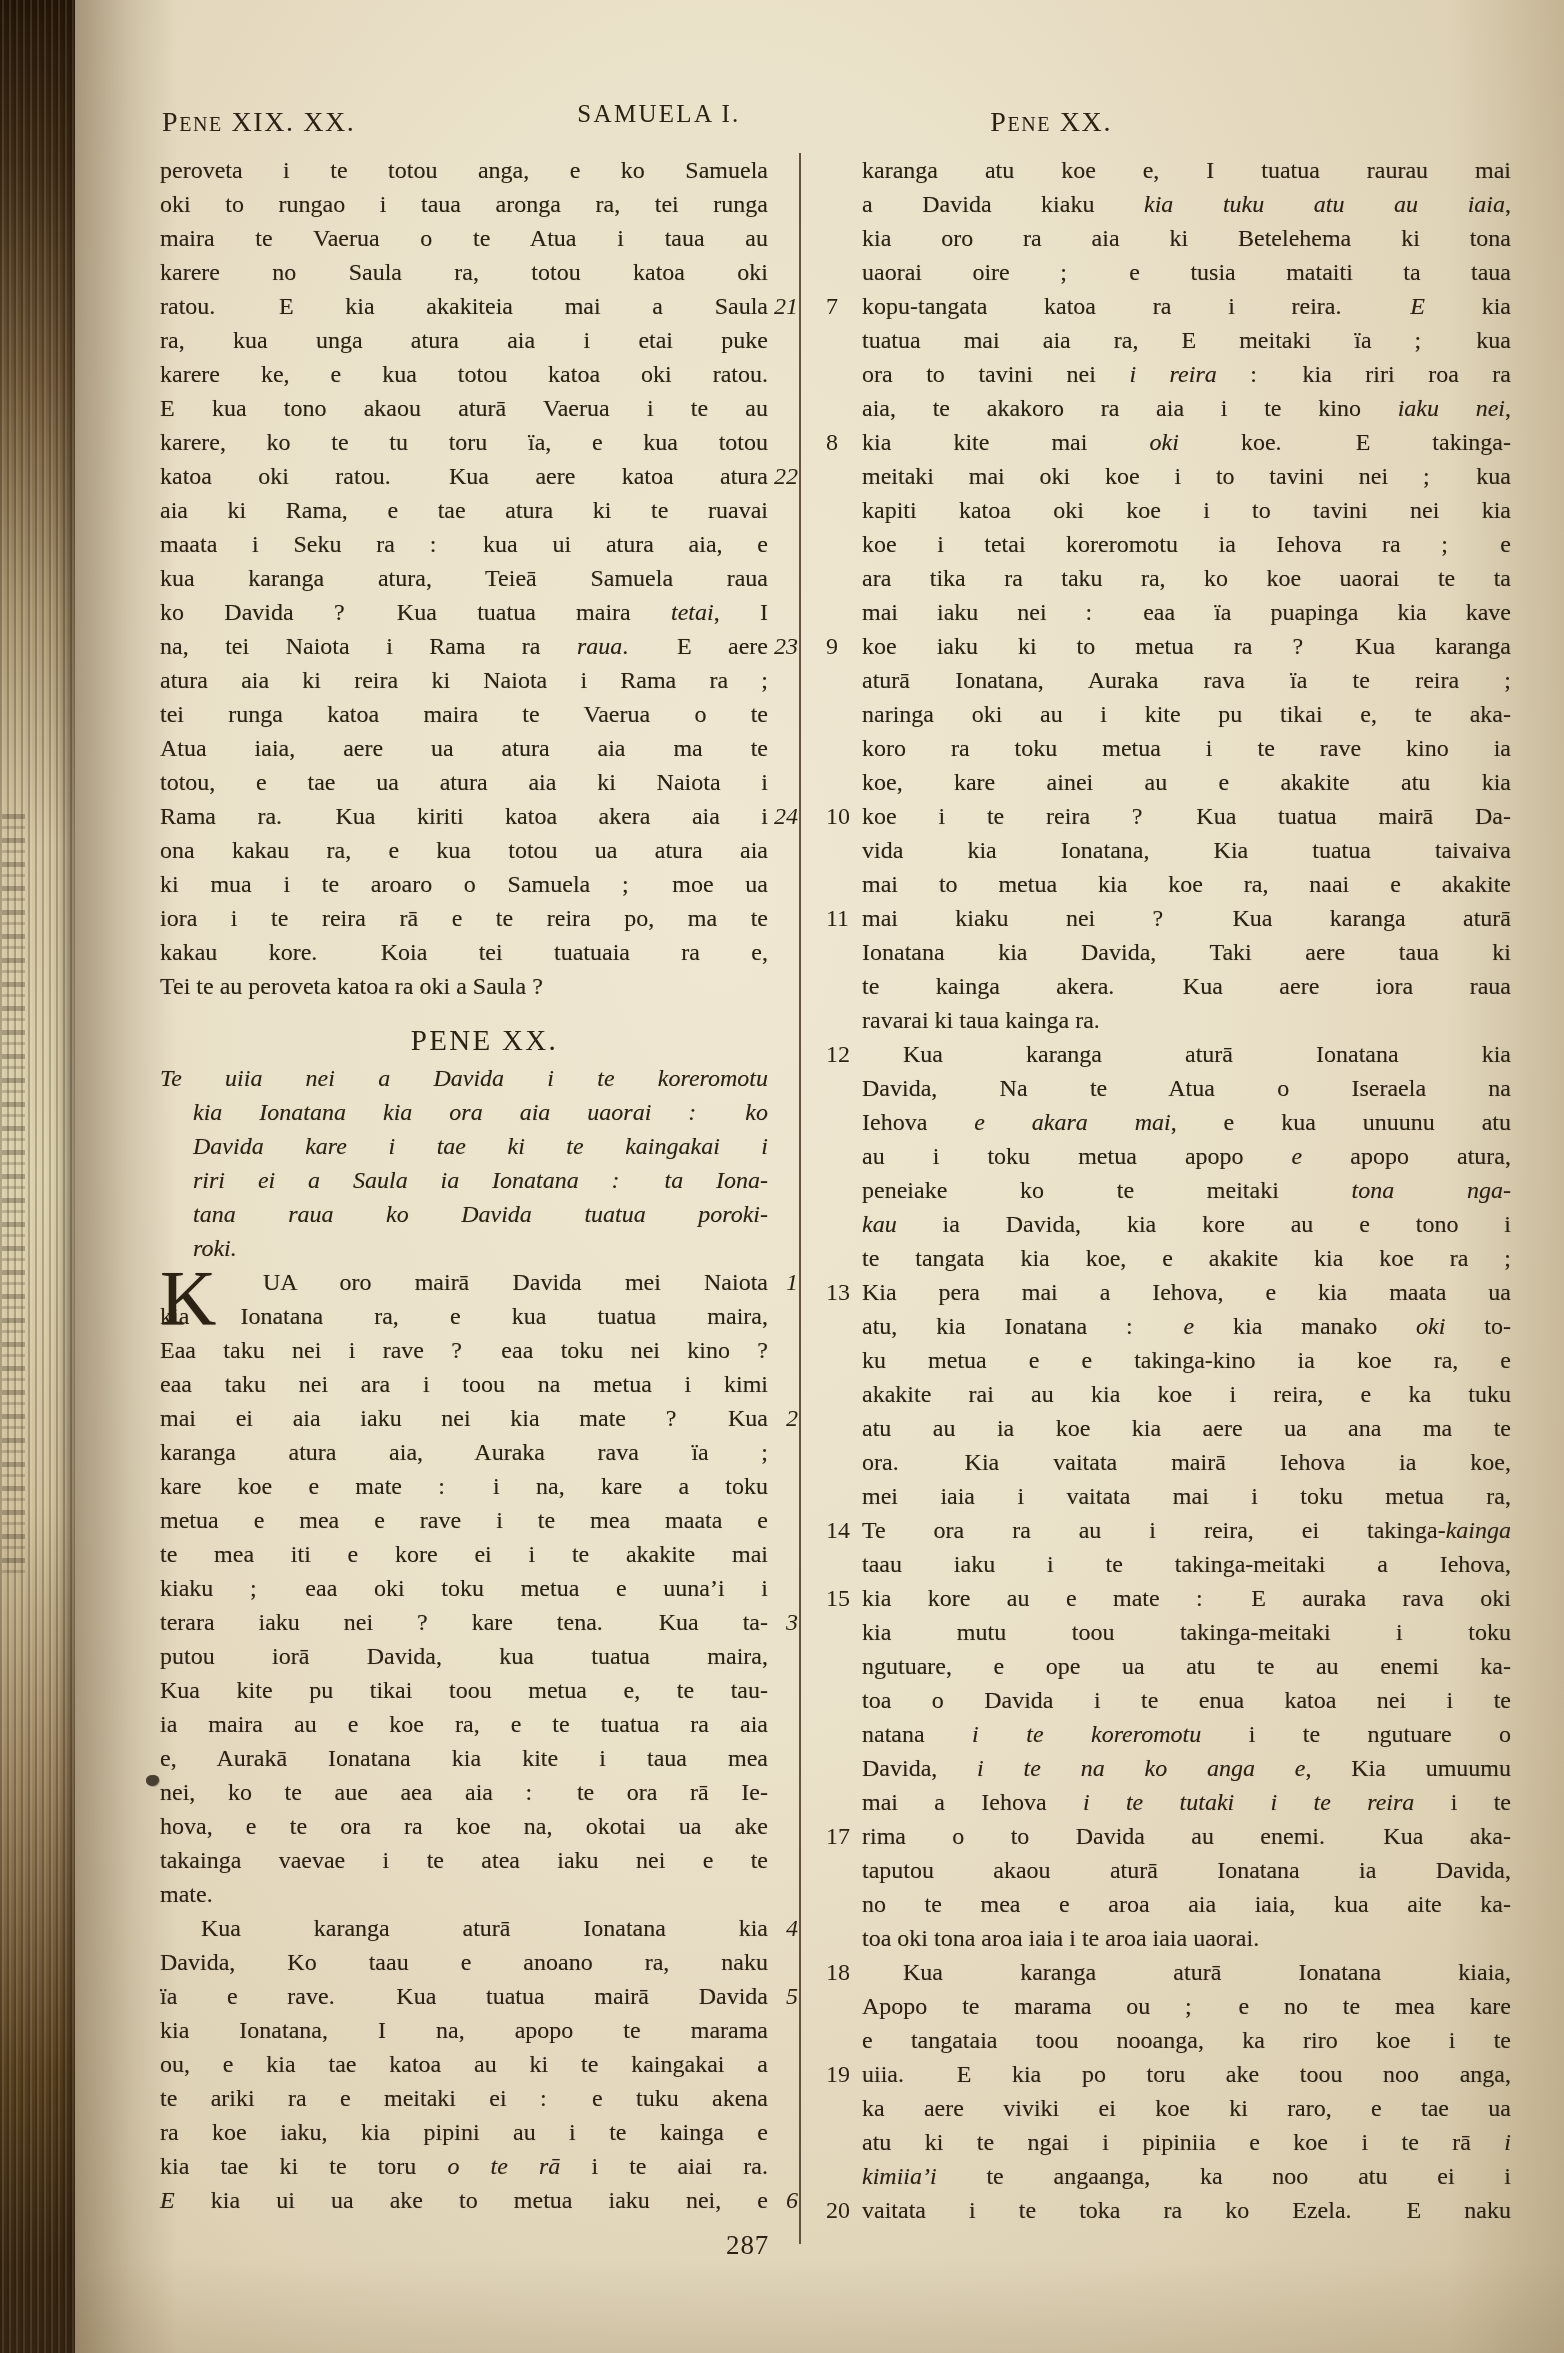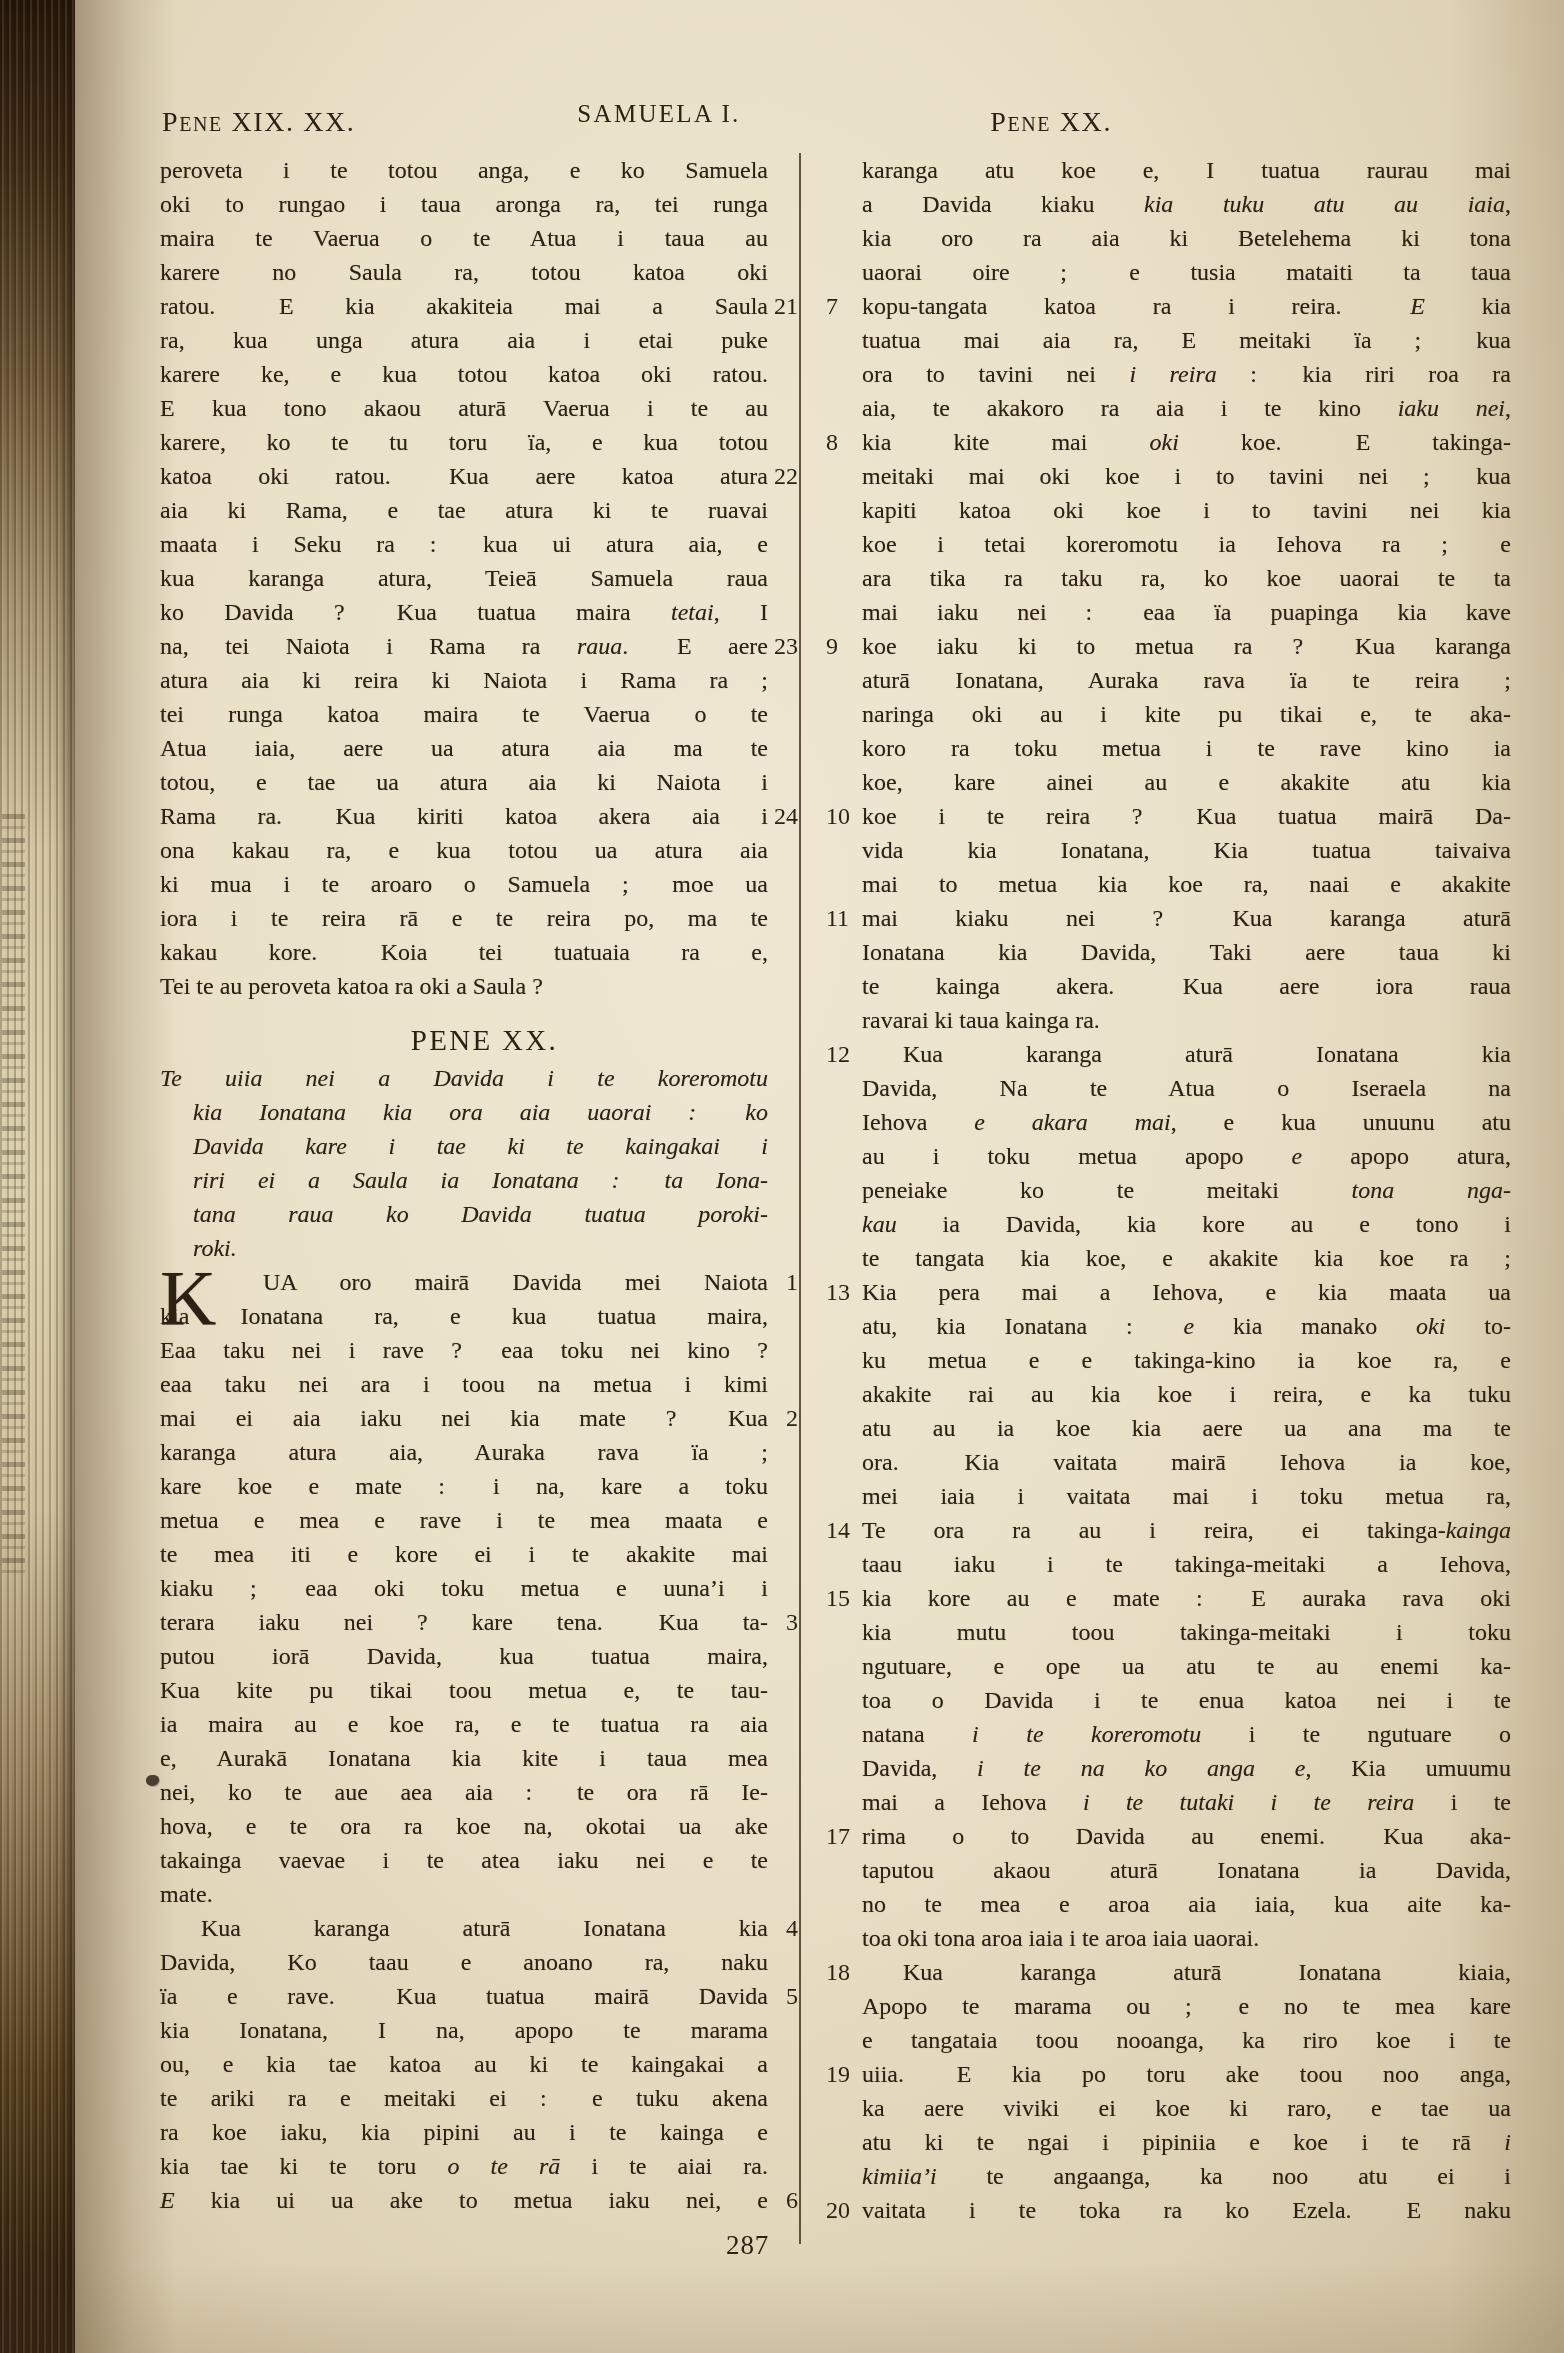--- a/index.html
+++ b/index.html
@@ -29,21 +29,21 @@
   .hdr .hc{position:absolute;left:75px;right:0;top:0;text-align:center;font-size:25px;letter-spacing:2.3px;}
   .hdr .hr{position:absolute;right:131px;top:6.3px;font-size:28px;font-variant:small-caps;letter-spacing:1.6px;}
 
   
   .col{position:absolute;top:153px;font-size:24px;}
   .colL{left:160px;width:649px;}
   .colR{left:815px;width:696px;}
   .line{display:flex;height:34px;line-height:34px;white-space:nowrap;}
   .line .txt{flex:1 1 auto;min-width:0;text-align:justify;text-align-last:justify;
       text-shadow:0 0 0.8px rgba(44,34,20,.35);}
-  .colL .num{flex:0 0 41px;text-align:right;padding-right:11px;box-sizing:border-box;}
+  .colL .num{flex:0 0 41px;text-align:right;padding-right:11px;box-sizing:border-box;font-style:italic;}
   .colR .num{flex:0 0 47px;text-align:left;padding-left:11px;box-sizing:border-box;}
   .line.last .txt, .line.sl .txt{text-align-last:left;}
   .line.in .txt{text-indent:41px;}
   
   .line.h{display:block;height:58px;padding-top:15.6px;box-sizing:content-box;height:42px;
       text-align:center;font-size:29px;line-height:42px;letter-spacing:2.3px;}
   
   .line.s .txt, .line.sc .txt, .line.sl .txt{font-style:italic;}
   .line.sc .txt, .line.sl .txt{padding-left:33px;}
   

